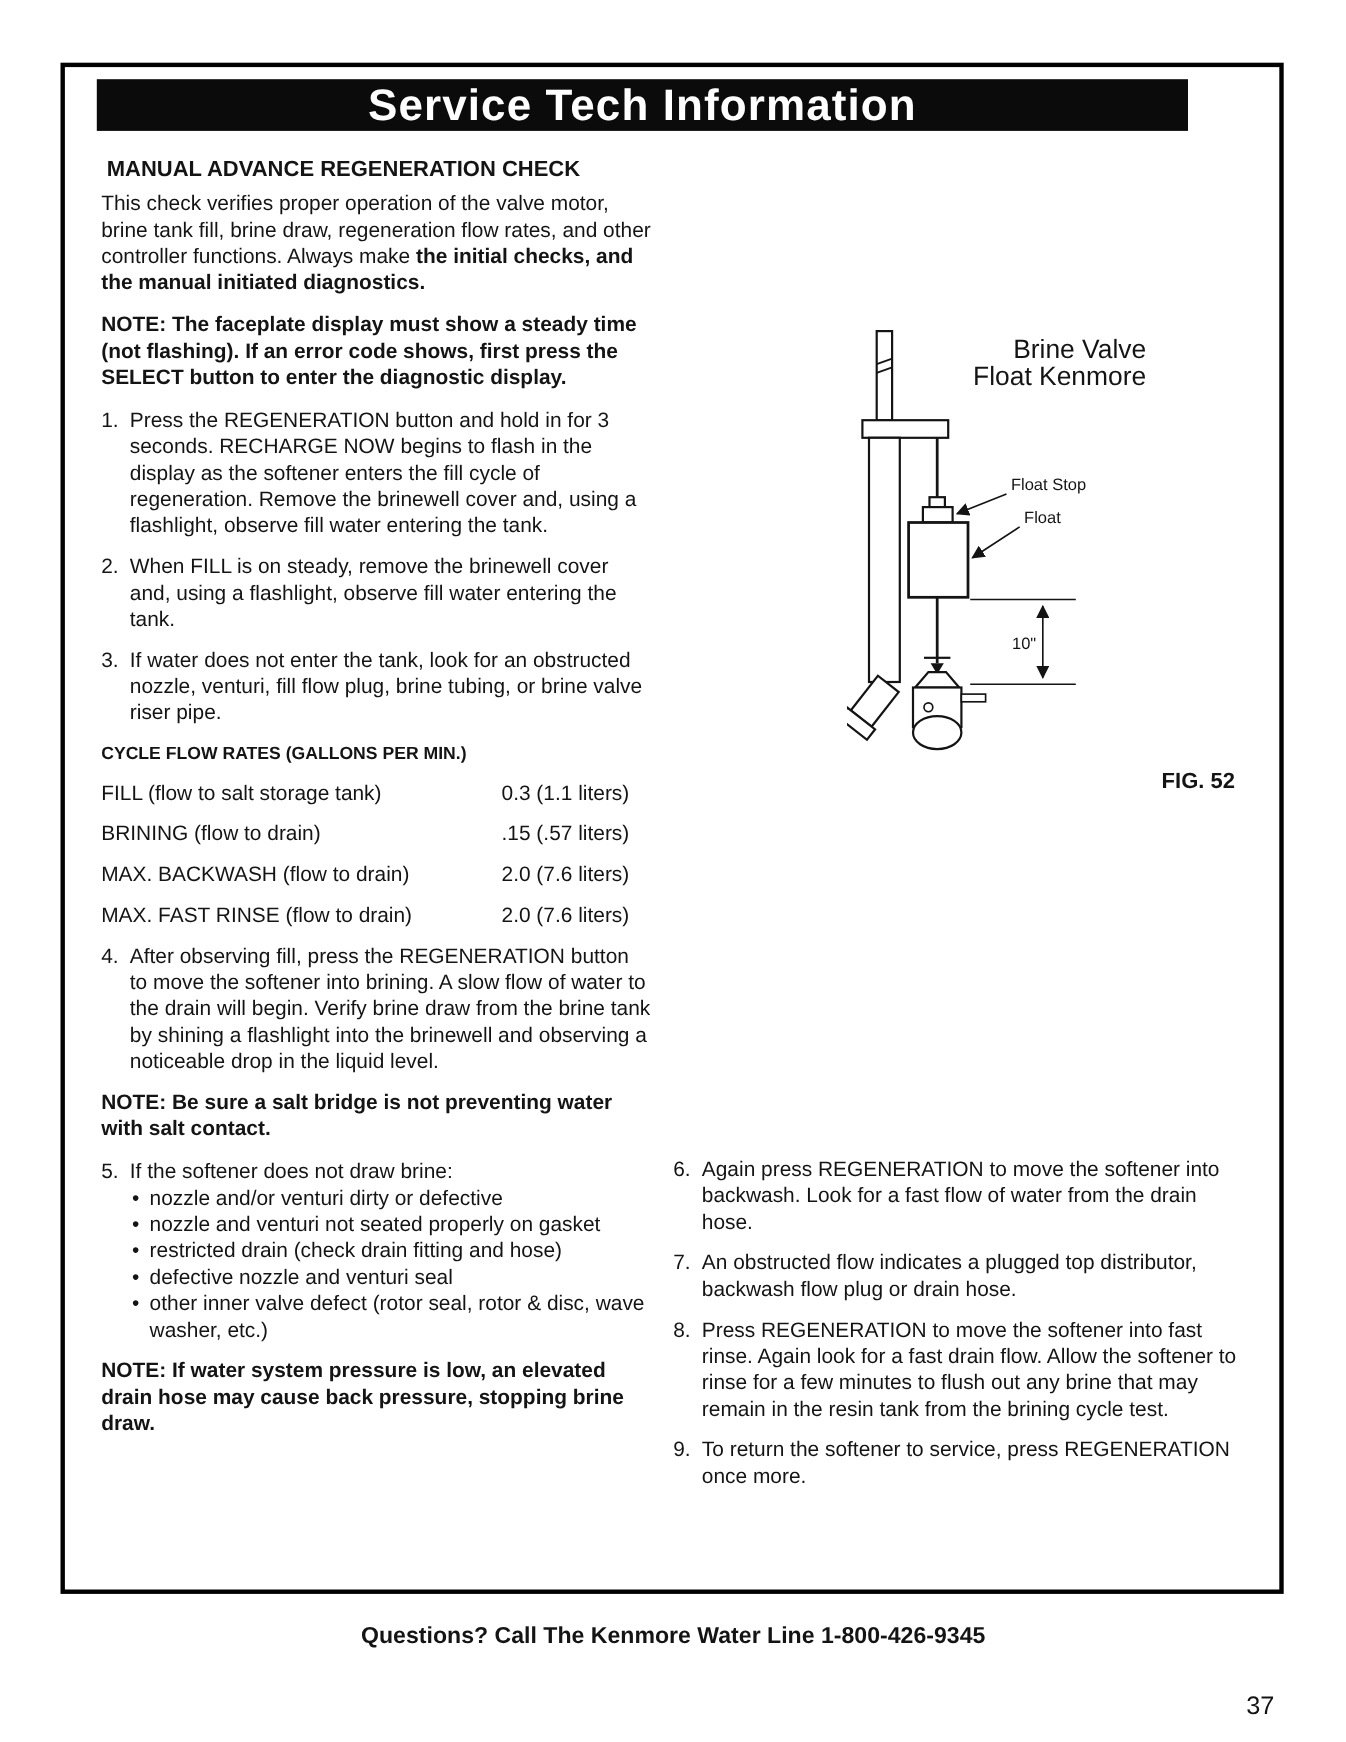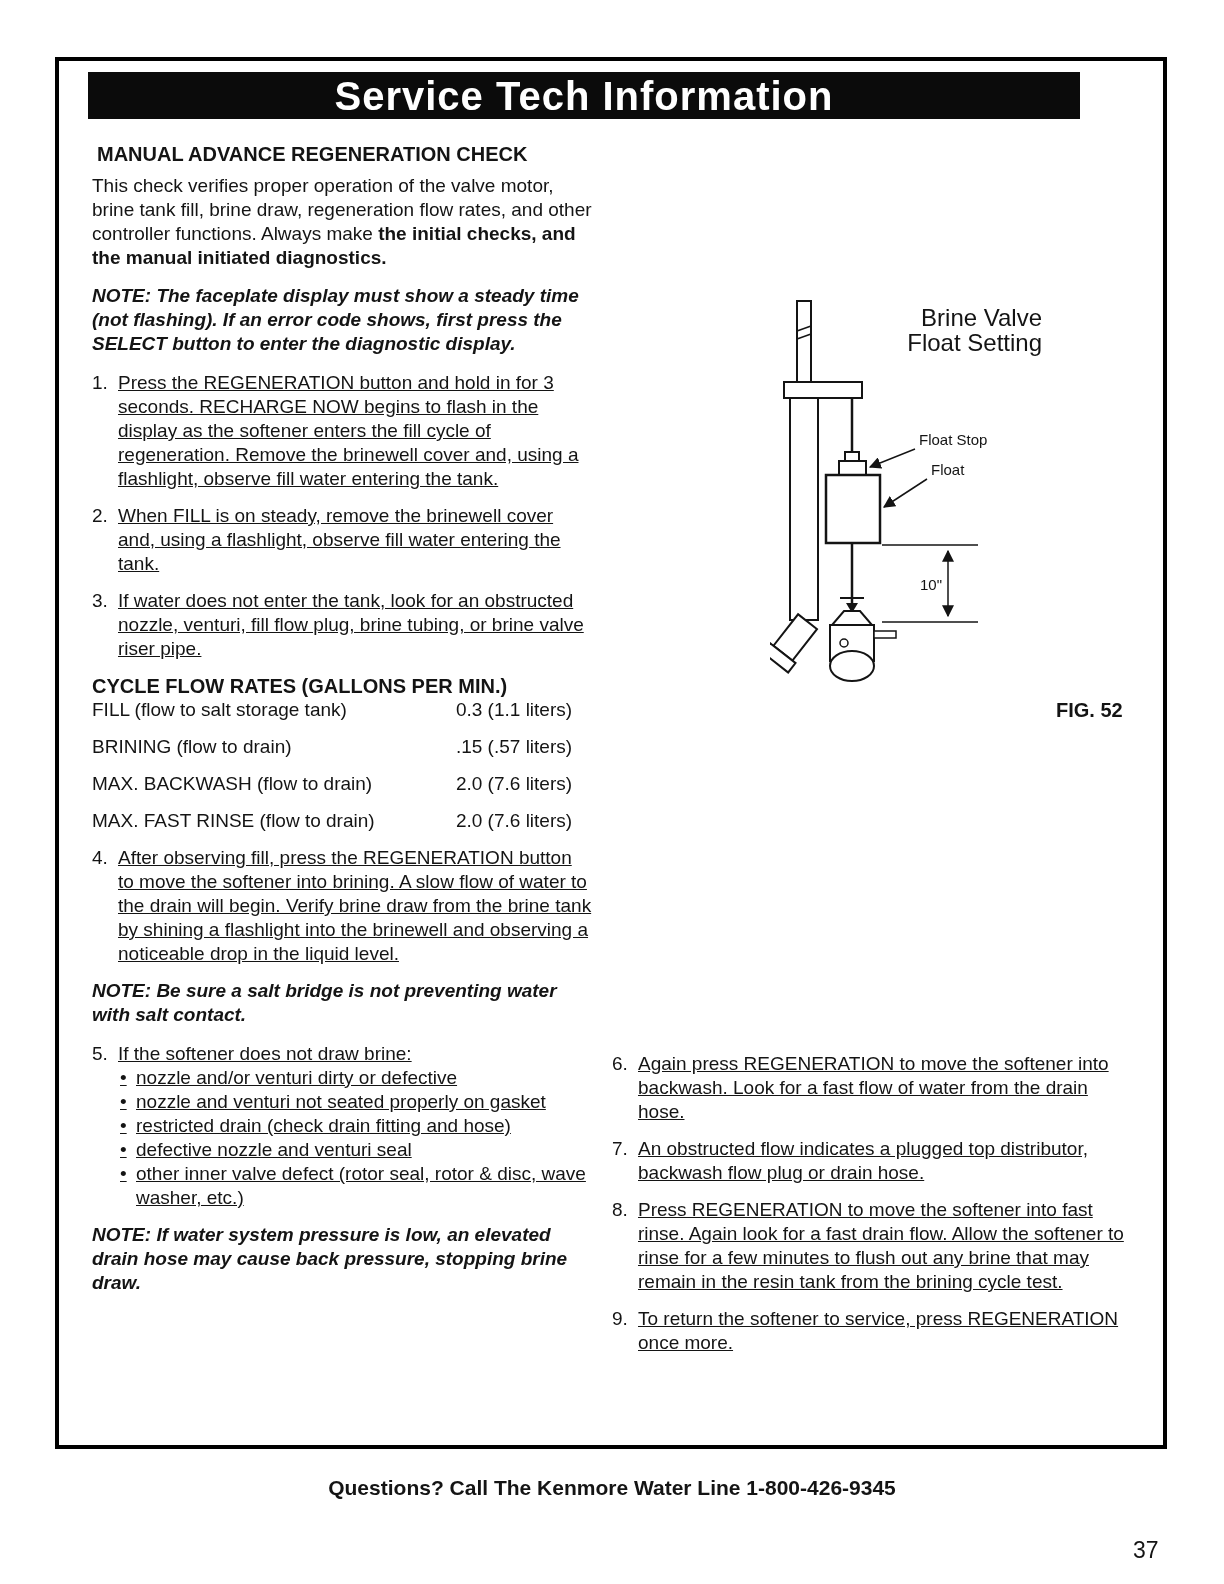--- a/index.html
+++ b/index.html
@@ -8,26 +8,26 @@
     font-family:"Liberation Sans",sans-serif;color:#141414;font-size:19px;line-height:24px;
   }
   .frame{position:absolute;left:55px;top:57px;width:1104px;height:1384px;border:4px solid #000;}
   .titlebar{
     position:absolute;left:88px;top:72px;width:992px;height:47px;background:#0b0b0b;color:#fff;
     display:flex;align-items:center;justify-content:center;font-weight:bold;font-size:40px;letter-spacing:1px;
   }
   .col-left{position:absolute;left:92px;top:142px;width:500px;}
   .col-right{position:absolute;left:612px;top:1052px;width:522px;}
   .h{font-weight:bold;font-size:20px;margin:0 5px 8px;}
-  .h2{font-weight:bold;font-size:20px;margin:4px 0 0;}
+  .h2{font-weight:bold;font-size:16px;margin:4px 0 12px;}
   p.body{margin:0 0 14px;}
-  .note{font-weight:bold;font-style:italic;margin:0 0 15px;}
+  .note{font-weight:bold;margin:0 0 15px;}
   .step{display:flex;margin:0 0 13px;}
   .step-num{flex:0 0 26px;}
-  .step-body{flex:1;text-decoration:underline;}
+  .step-body{flex:1;}
   .flow{margin:0 0 6px;}
   .flow-row{display:flex;margin:0 0 13px;}
   .flow-label{flex:1;}
   .flow-value{flex:0 0 140px;text-align:center;padding-right:8px;}
   .bullet{display:flex;}
   .bullet-dot{flex:0 0 16px;text-align:left;padding-left:2px;}
   .bullet-text{flex:1;}
   .figure-title{position:absolute;left:878px;top:305px;width:164px;text-align:right;font-weight:normal;font-size:24px;line-height:25px;}
   .diagram-wrap{position:absolute;left:770px;top:295px;width:260px;height:430px;}
   .fig-caption{position:absolute;left:1056px;top:698px;font-weight:bold;font-size:20px;}
@@ -117,21 +117,21 @@
         </span>
     </span>
   </div>
 
   <p class="note">NOTE: If water system pressure is low, an elevated drain hose may cause back pressure, stopping brine draw.</p>
 
 </div>
 
 <div class="figure-title">
   <div>Brine Valve</div>
-  <div>Float Setting</div>
+  <div>Float Kenmore</div>
 </div>
 
 <div class="diagram-wrap">
   <svg width="260" height="430" viewBox="0 0 260 430">
     <defs>
       <marker id="arr" viewBox="0 0 10 10" refX="9" refY="5" markerWidth="8" markerHeight="8" orient="auto-start-reverse">
         <path d="M0,0 L10,5 L0,10 z" fill="#141414"></path>
       </marker>
     </defs>
     <g>

